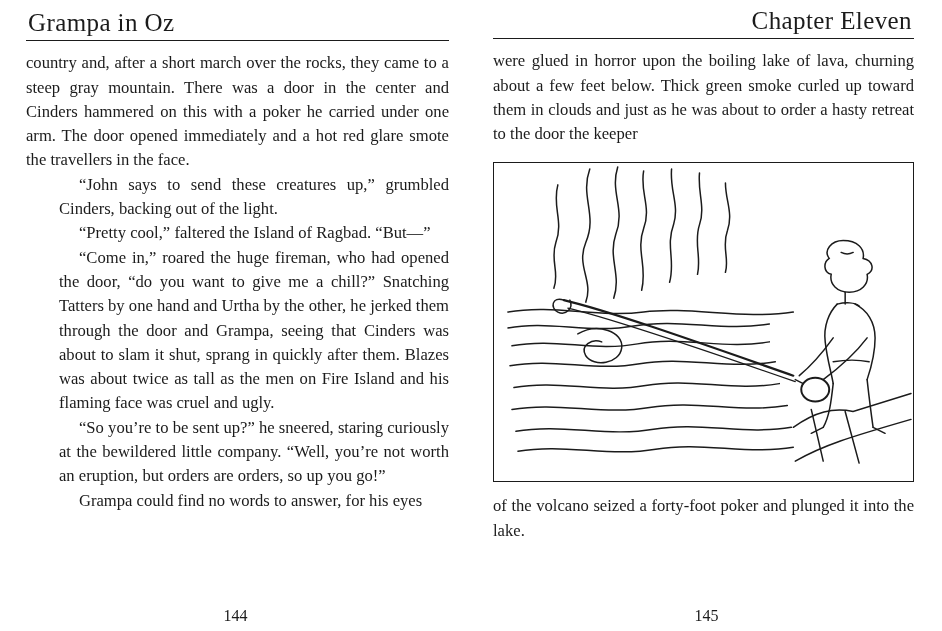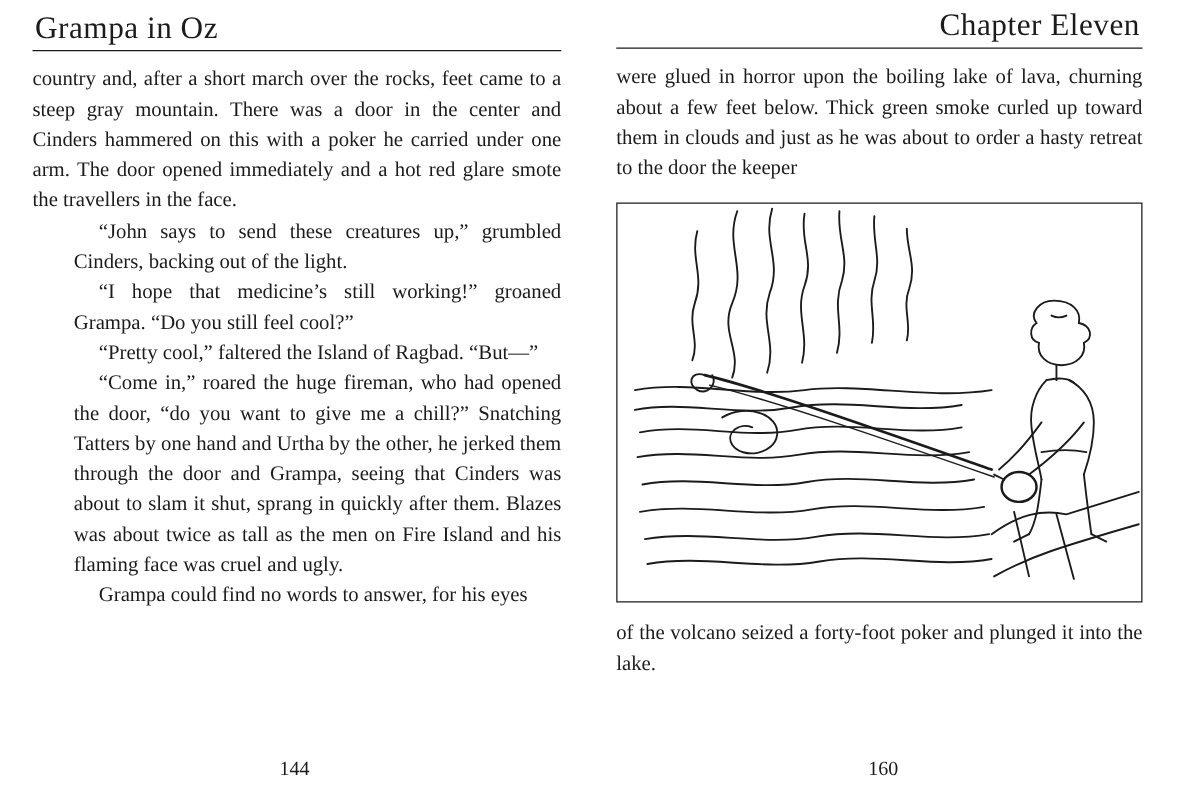--- a/index.html
+++ b/index.html
@@ -86,25 +86,25 @@
 </style>
 </head>
 <body>
 
 <div class="book">
 
   <div class="page page-left">
     <div class="running-head rh-left">Grampa in Oz</div>
     <hr class="rule">
     <div class="body-text">
-      <p>country and, after a short march over the rocks, feet came to a steep gray mountain.   There was a door in the center and Cinders hammered on this with a poker he carried under one arm.   The door opened immediately and a hot red glare smote the travellers in the face.</p>
+      <p>country and, after a short march over the rocks, they came to a steep gray mountain.   There was a door in the center and Cinders hammered on this with a poker he carried under one arm.   The door opened immediately and a hot red glare smote the travellers in the face.</p>
       <p class="indent">“John says to send these creatures up,” grumbled Cinders, backing out of the light.</p>
-      <p class="indent">“I hope that medicine’s still working!” groaned Grampa.  “Do you still feel cool?”</p>
       <p class="indent">“Pretty cool,” faltered the Island of Ragbad. “But—”</p>
       <p class="indent">“Come in,” roared the huge fireman, who had opened the door, “do you want to give me a chill?” Snatching Tatters by one hand and Urtha by the other, he jerked them through the door and Grampa, seeing that Cinders was about to slam it shut, sprang in quickly after them.   Blazes was about twice as tall as the men on Fire Island and his flaming face was cruel and ugly.</p>
+      <p class="indent">“So you’re to be sent up?” he sneered, staring curiously at the bewildered little company.   “Well, you’re not worth an eruption, but orders are orders, so up you go!”</p>
       <p class="indent">Grampa could find no words to answer, for his eyes</p>
     </div>
     <div class="folio">144</div>
   </div>
 
   <div class="page page-right">
     <div class="running-head rh-right">Chapter Eleven</div>
     <hr class="rule">
     <div class="body-text">
       <p>were glued in horror upon the boiling lake of lava, churning about a few feet below.   Thick green smoke curled up toward them in clouds and just as he was about to order a hasty retreat to the door the keeper</p>
@@ -159,16 +159,16 @@
           <path d="M380 266 L392 272"></path>
           <path d="M348 90 C352 92 356 92 360 90"></path>
           <path d="M340 200 C352 198 366 198 376 200"></path>
         </g>
       </svg>
     </div>
 
     <div class="body-text">
       <p>of the volcano seized a forty-foot poker and plunged it into the lake.</p>
     </div>
-    <div class="folio">160</div>
+    <div class="folio">145</div>
   </div>
 
 </div>
 
 </body></html>

